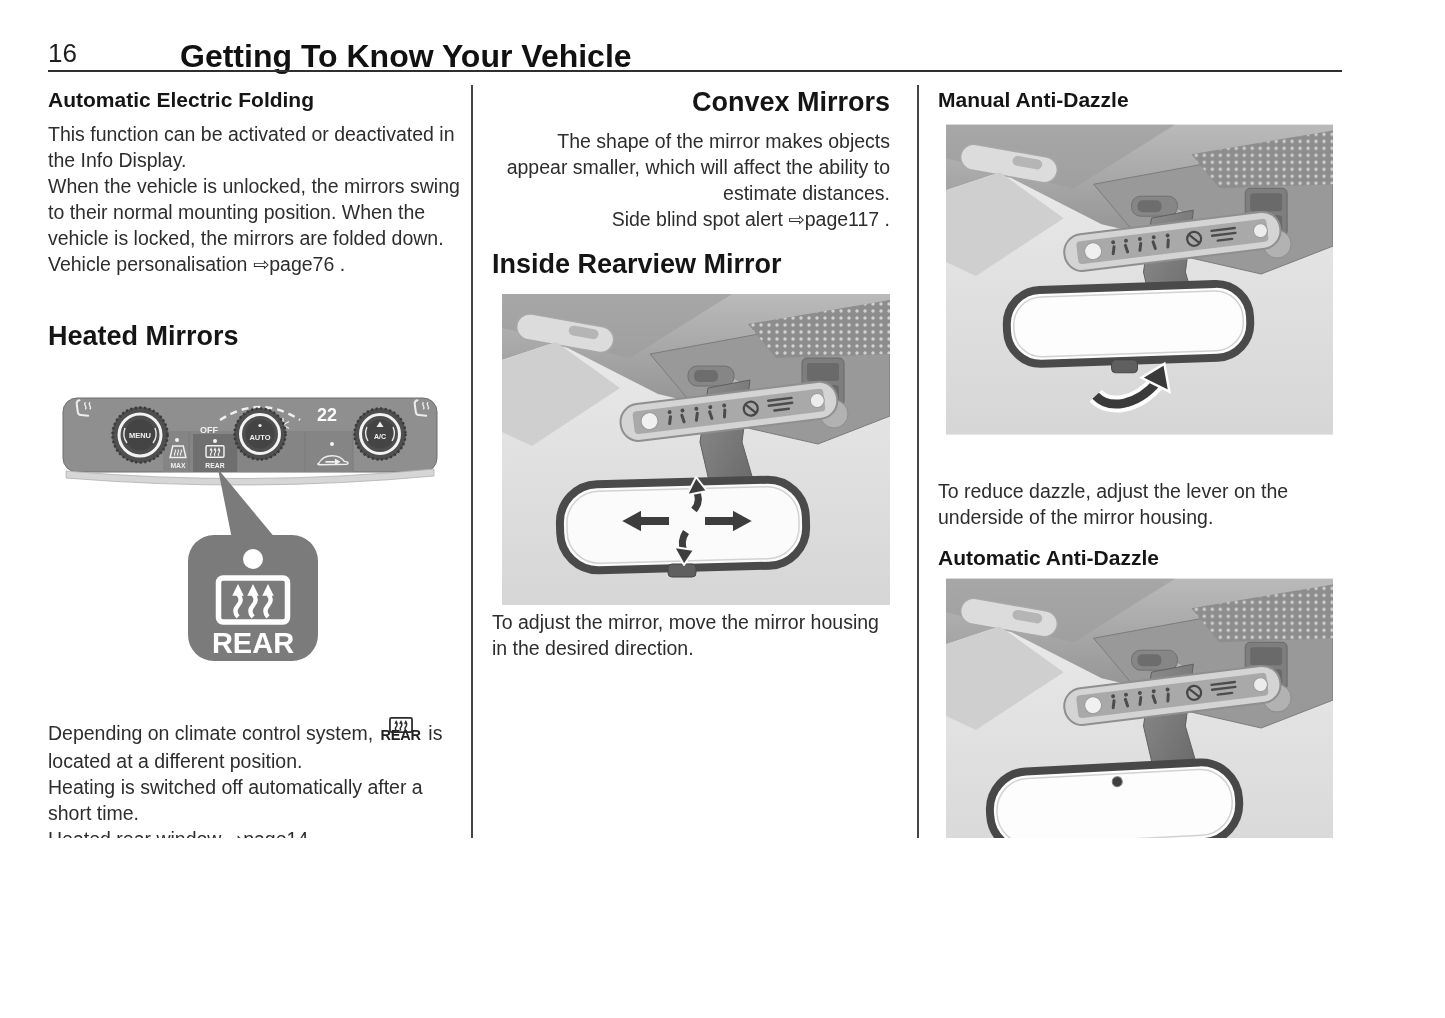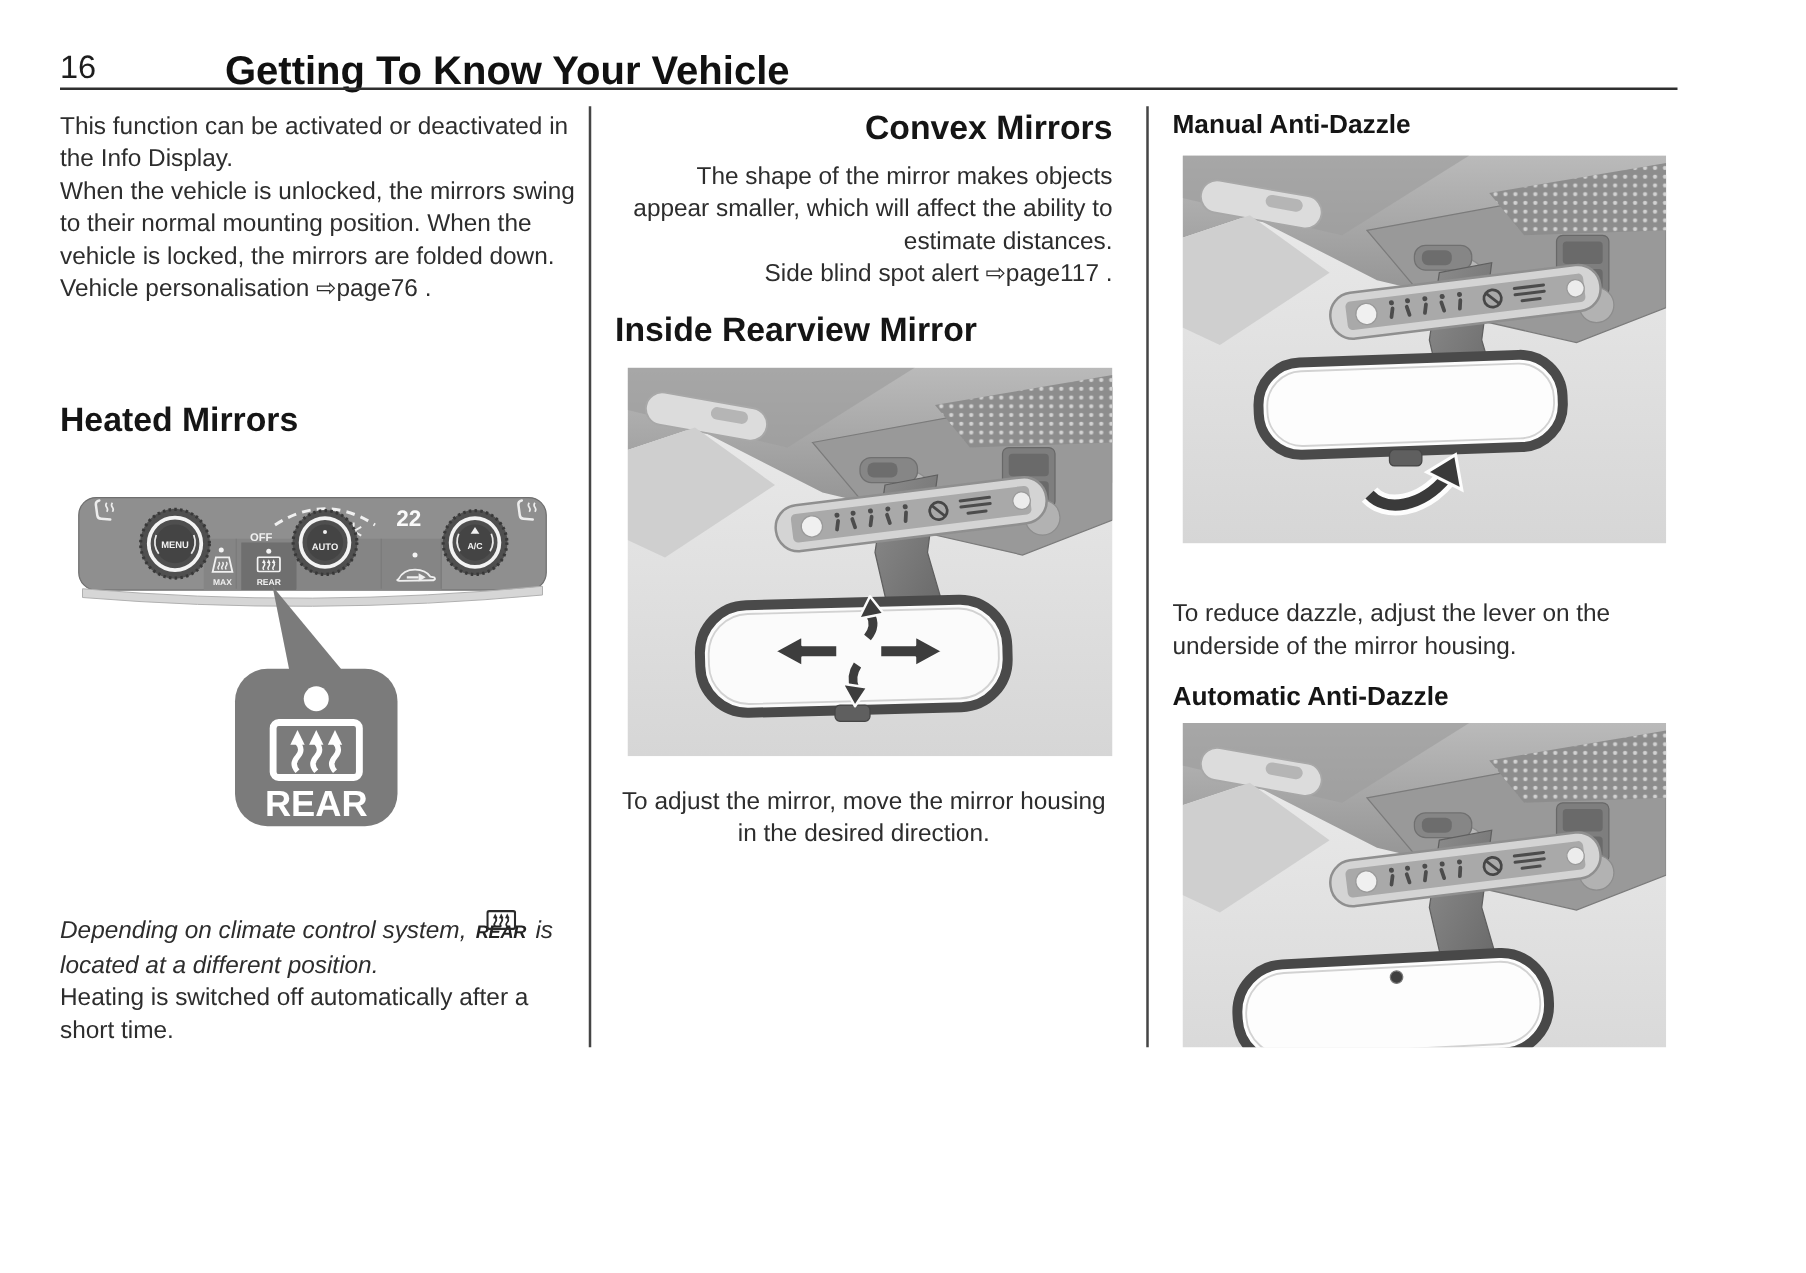--- a/index.html
+++ b/index.html
@@ -21,21 +21,21 @@
   h2 { font-size: 27px; font-weight: bold; color:#151515; line-height:1.1; }
   h3 { font-size: 21px; font-weight: bold; color:#151515; line-height:1.15; margin-bottom: 9px; }
   p  { font-size: 19.5px; line-height: 26px; color:#2d2d2d; }
   .blk { position:absolute; }
   .mb10 { margin-bottom: 10px; }
   
   .rear-stack { display:inline-block; position:relative; margin:0 2px; }
   .rear-stack .lbl { font-size:14.5px; font-weight:bold; color:#222; letter-spacing:-0.2px; }
   .rear-stack svg { position:absolute; bottom: 15px; left:50%; transform:translateX(-50%); }
   .p-icon-room { margin-top: 20px; }
-  .p-icon-room2 { margin-top: 15px; font-style: italic; }
+  .p-icon-room2 { margin-top: 4px; }
   figure { position:absolute; }
   svg { display:block; }
 </style>
 </head>
 <body>
 
 <svg width="0" height="0" style="position:absolute" aria-hidden="true">
   <defs>
     <linearGradient id="gradBg" x1="0" y1="0" x2="0" y2="1">
       <stop offset="0" stop-color="#ececec"></stop>
@@ -139,20 +139,21 @@
 <div class="page">
 
   <div class="abs pagenum" style="left:48px; top:38px;">16</div>
   <div class="abs ptitle" style="left:180px; top:38px;">Getting To Know Your Vehicle</div>
   <div class="abs hrule" style="left:48px; top:70px; width:1294px;"></div>
 
   <div class="abs vdiv" style="left:471px; top:85px; height:892px;"></div>
   <div class="abs vdiv" style="left:917px; top:85px; height:892px;"></div>
 
   <div class="blk" style="left:48px; top:88px; width:412px;">
+    <h3>Automatic Electric Folding</h3>
     <p>This function can be activated or deactivated in the Info Display.</p>
     <p>When the vehicle is unlocked, the mirrors swing to their normal mounting position. When the vehicle is locked, the mirrors are folded down.</p>
     <p>Vehicle personalisation ⇨page76 .</p>
   </div>
 
   <h2 class="blk" style="left:48px; top:322px;">Heated Mirrors</h2>
 
   <figure style="left:50px; top:387px; width:390px; height:292px;">
     <svg viewBox="0 0 390 292" width="390" height="292">
 
@@ -269,21 +270,21 @@
         <path d="M192 216 C197 210 198 204 194 197" fill="none" stroke="#fbfbfb" stroke-width="11"></path>
         <path d="M192 216 C197 210 198 204 194 197" fill="none" stroke="#3d3d3d" stroke-width="7"></path>
         <polygon points="185,201 205,197 194,183" fill="#3d3d3d" stroke="#fbfbfb" stroke-width="2"></polygon>
         <path d="M184 238 C180 244 179 250 182 257" fill="none" stroke="#fbfbfb" stroke-width="11"></path>
         <path d="M184 238 C180 244 179 250 182 257" fill="none" stroke="#3d3d3d" stroke-width="7"></path>
         <polygon points="172,253 192,256 182,271" fill="#3d3d3d" stroke="#fbfbfb" stroke-width="2"></polygon>
       </g>
     </svg>
   </figure>
 
-  <div class="blk" style="left:492px; top:628px; width:398px;text-align:center;">
+  <div class="blk" style="left:492px; top:609px; width:398px;">
     <p>To adjust the mirror, move the mirror housing in the desired direction.</p>
   </div>
 
   <div class="blk" style="left:938px; top:88px; width:404px;">
     <h3>Manual Anti-Dazzle</h3>
   </div>
 
   <figure style="left:946px; top:124px; width:387px; height:311px;">
     <svg viewBox="0 0 388 311" width="387" height="311">
       <rect width="388" height="311" fill="url(#gradBg)"></rect>

